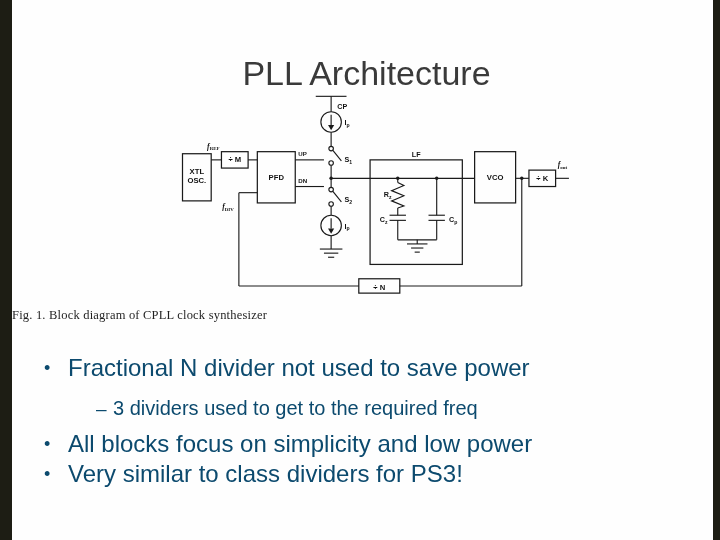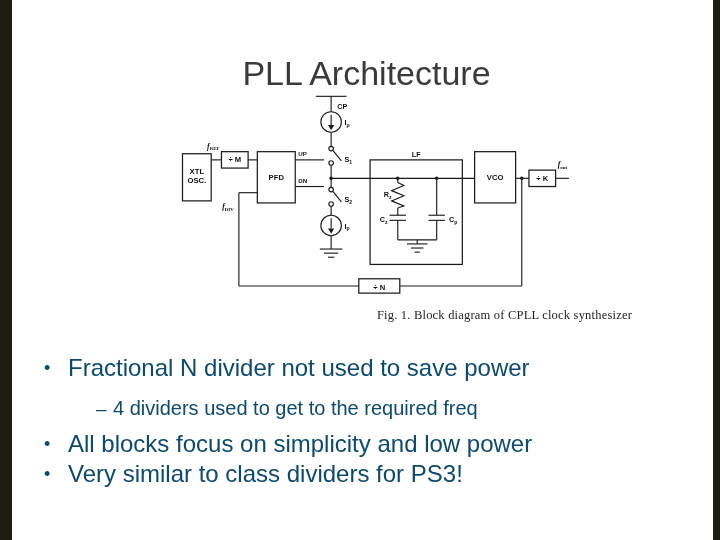--- a/index.html
+++ b/index.html
@@ -11,21 +11,21 @@
   .slide{
     position:absolute;left:12px;top:0;width:701px;height:540px;
     background:#fefefe;
   }
   .title{
     position:absolute;top:50px;left:0;width:100%;margin:4px;
     text-align:center;font-size:34px;font-weight:400;color:#3a3a3a;
   }
   .figure{position:absolute;left:150px;top:88px;width:410px;height:226px;}
   .caption{
-    position:absolute;top:308px;left:0;width:620px;text-align:right;
+    position:absolute;top:308px;left:0;width:620px;text-align:left;
     font-family:"Liberation Serif",serif;font-size:12.5px;color:#1f1f1f;
     letter-spacing:.2px;
   }
   .b{position:absolute;color:#0c4a6e;white-space:nowrap;}
   .lvl1{font-size:24px;left:32px;}
   .lvl1 .mk{display:inline-block;width:24px;font-size:18px;vertical-align:2px;}
   .lvl2{font-size:20px;left:84px;}
   .lvl2 .mk{display:inline-block;width:17px;font-size:19px;}
   
   .boxes rect{stroke:#1a1a1a;stroke-width:1.2;fill:none;}
@@ -156,21 +156,21 @@
       <text class="sig" x="386" y="77"><tspan>f</tspan><tspan class="sub2" dy="1.8">out</tspan></text>
     </svg>
   </div>
 
   <div class="caption">Fig. 1.  Block diagram of CPLL clock synthesizer</div>
 
   <div class="b lvl1" style="top:354px">
     <span class="mk">•</span><span>Fractional N divider not used to save power</span>
   </div>
   <div class="b lvl2" style="top:397px">
-    <span class="mk">–</span><span>4 dividers used to get to the required freq</span>
+    <span class="mk">–</span><span>3 dividers used to get to the required freq</span>
   </div>
   <div class="b lvl1" style="top:430px">
     <span class="mk">•</span><span>All blocks focus on simplicity and low power</span>
   </div>
   <div class="b lvl1" style="top:460px">
     <span class="mk">•</span><span>Very similar to class dividers for PS3!</span>
   </div>
 
 </div>
 

